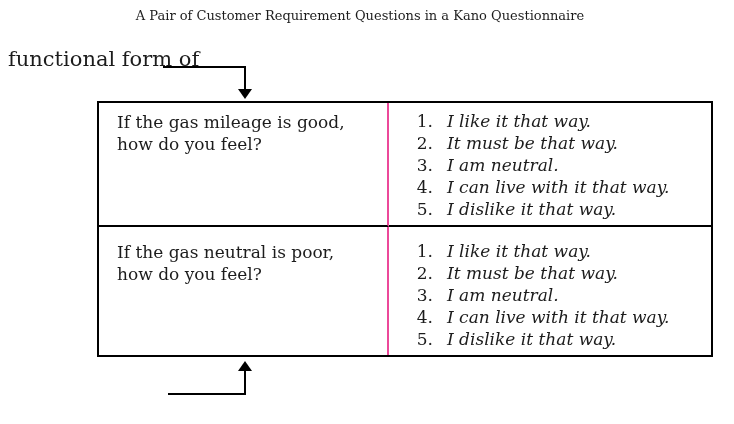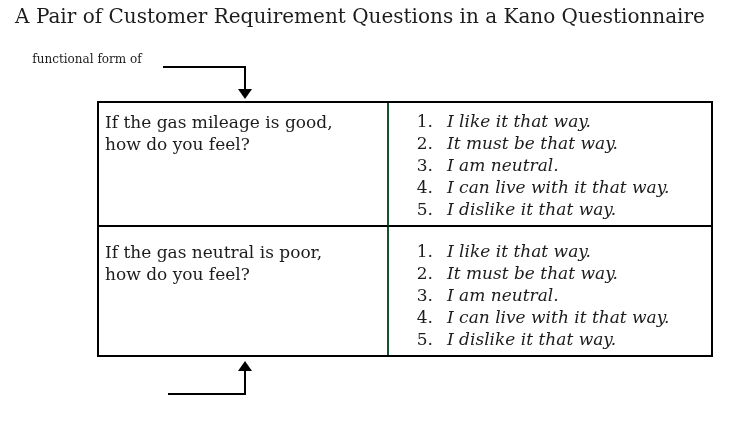--- a/index.html
+++ b/index.html
@@ -15,27 +15,27 @@
     font-family: "DejaVu Serif", "Liberation Serif", serif;
     color: #1c1c1c;
     overflow: hidden;
   }
   .fig-title {
     position: absolute;
     left: 0;
     top: 5px;
     width: 720px;
     text-align: center;
-    font-size: 20px;
+    font-size: 13px;
     line-height: 22px;
     white-space: nowrap;
   }
   .anno-label {
     position: absolute;
-    font-size: 12px;
+    font-size: 21px;
     line-height: 22px;
     text-align: center;
     white-space: nowrap;
   }
   .anno-label.top { left: 8px; top: 48px; width: 158px; }
   .anno-label.bottom { left: 6px; top: 377px; width: 164px; }
 
   .conn {
     position: absolute;
     background: #000000;
@@ -65,21 +65,21 @@
     display: grid;
     grid-template-columns: 290px 1fr;
     grid-template-rows: 124px 1fr;
   }
   .cell {
     box-sizing: border-box;
     font-size: 17px;
     line-height: 22px;
     overflow: hidden;
   }
-  .cell.qcol { border-right: 2px solid #14532d; padding: 8px 8px 0 6px; }
+  .cell.qcol { border-right: 2px solid #ec4899; padding: 8px 8px 0 18px; }
   .cell.ocol { padding: 7px 4px 0 26px; }
   .cell.row1 { border-bottom: 2px solid #000000; }
   .cell.row2.qcol { padding-top: 14px; }
   .cell.row2.ocol { padding-top: 13px; }
 
   .opt { display: flex; }
   .opt .num { display: inline-block; width: 18px; text-align: right; flex: none; }
   .opt .txt { margin-left: 14px; white-space: nowrap; font-style: italic; }
 </style>
 </head>

